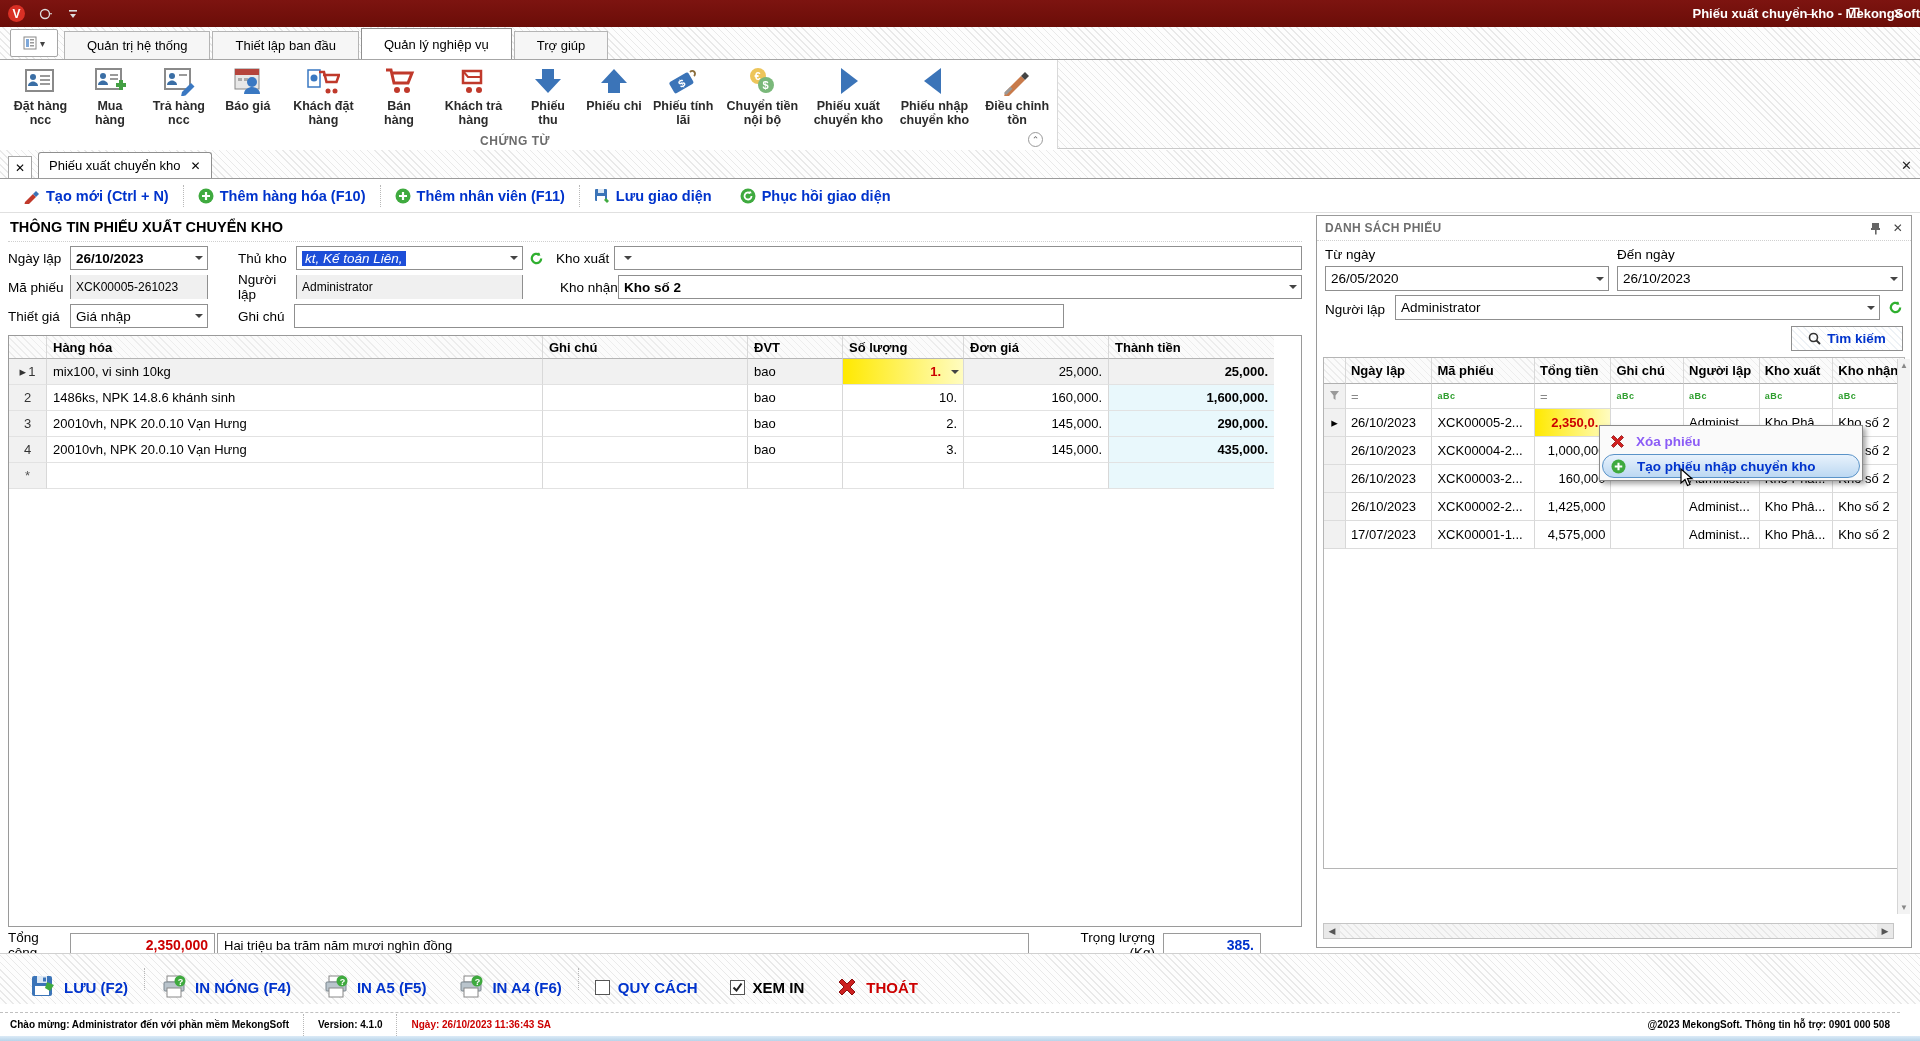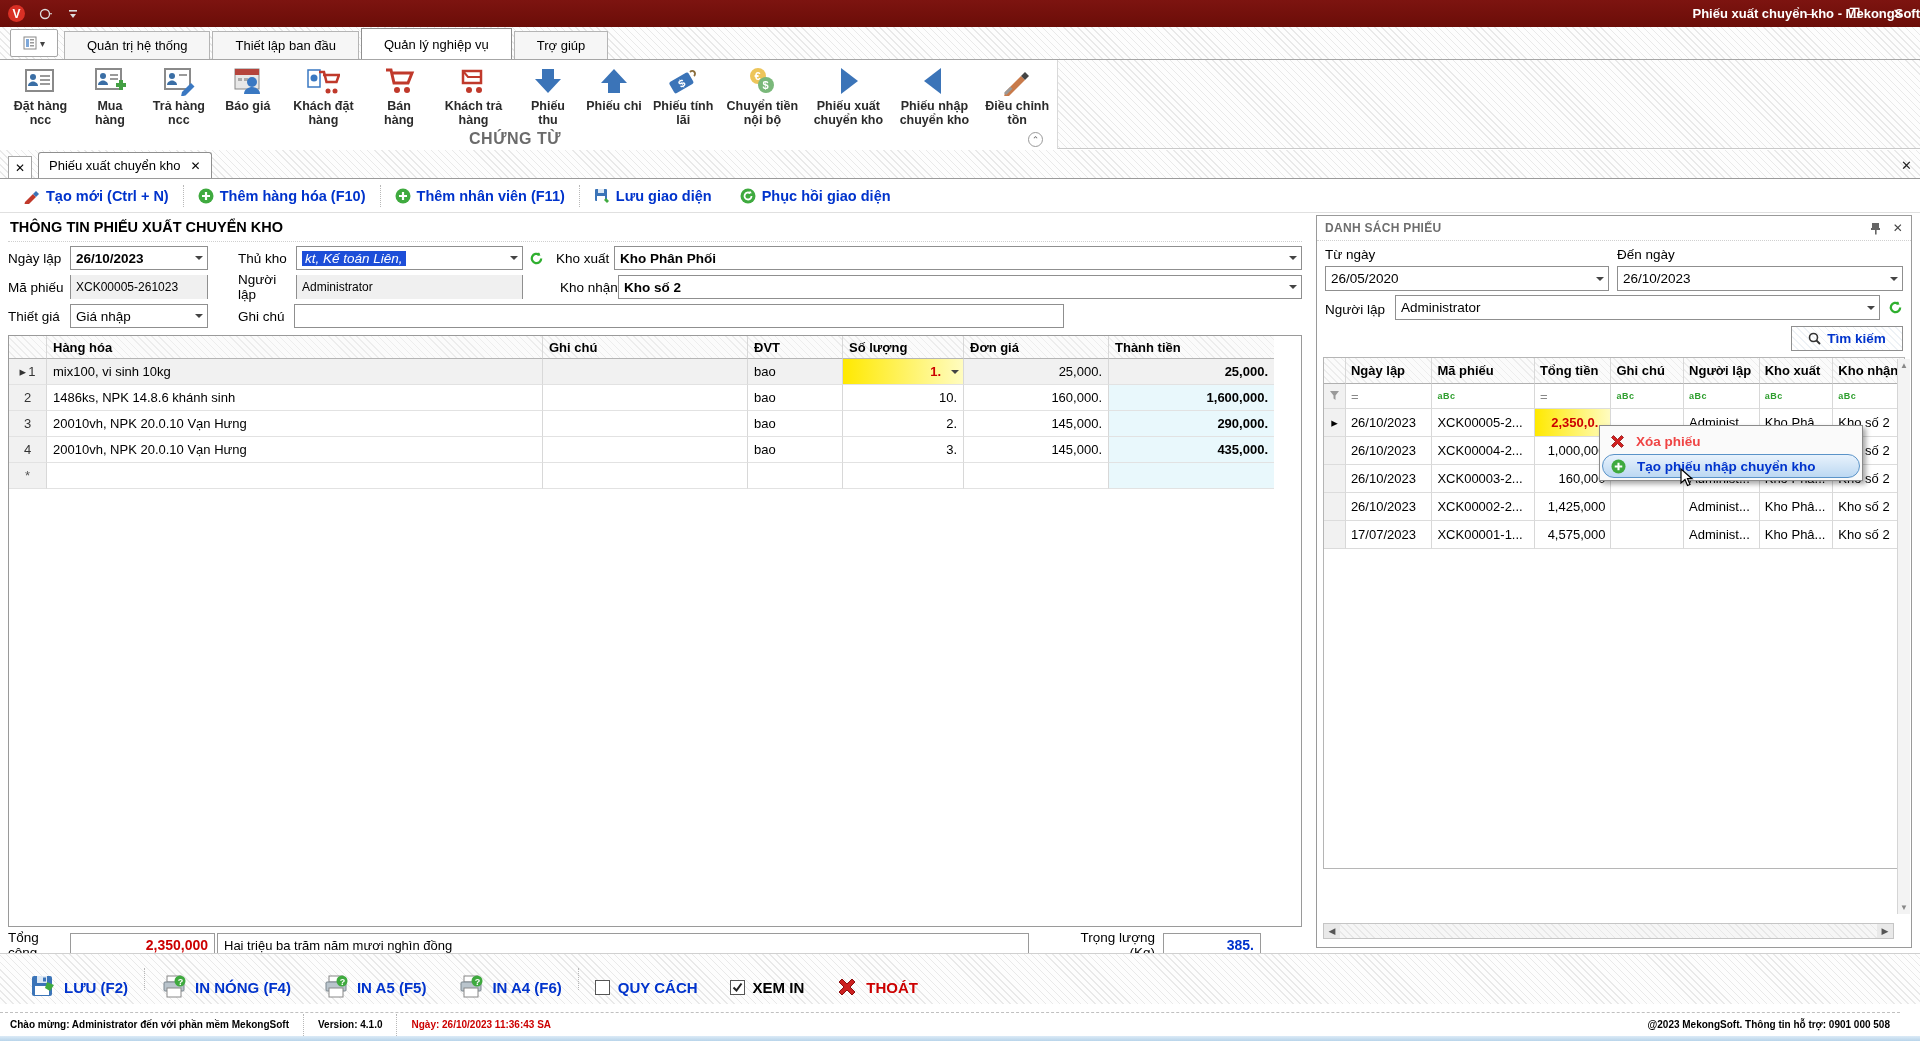--- a/index.html
+++ b/index.html
@@ -23,21 +23,21 @@
   .rtab { height:28px; padding:0 22px; display:flex; align-items:center; background:#f6f6f6; border:1px solid #b5b5b5; border-bottom:none; margin-right:2px; font-size:13px; }
   .rtab.active { background:#fff; height:31px; font-weight:400; border-color:#8f8f8f; position:relative; z-index:2; }
 
   
   #ribbonBody { left:0; top:60px; width:1920px; height:89px; border-bottom:1px solid #c9c9c9; }
   #ribbonGroup { position:absolute; left:0; top:0; width:1058px; height:89px; background:#fff; border-right:1px solid #d9d9d9; }
   #ribbonBtns { position:absolute; left:4px; top:2px; display:flex; }
   .rbtn { display:flex; flex-direction:column; align-items:center; padding:3px 5px 0 5px; min-width:66px; max-width:86px; }
   .rbtn .ric { width:34px; height:32px; display:flex; align-items:center; justify-content:center; }
   .rbtn .rlb { margin-top:2px; font-size:12.5px; font-weight:bold; color:#2b2b2b; text-align:center; line-height:1.15; }
-  #groupLabel { position:absolute; left:0; bottom:1px; width:1030px; text-align:center; font-size:16px; color:#6b6b6b; font-weight:bold; letter-spacing:.5px; }
+  #groupLabel { position:absolute; left:0; bottom:1px; width:1030px; text-align:center; font-size:12px; color:#6b6b6b; font-weight:bold; letter-spacing:.5px; }
   #groupCollapse { position:absolute; right:14px; bottom:2px; width:15px; height:15px; border:1px solid #9a9a9a; border-radius:8px; font-size:9px; color:#666; display:flex; align-items:center; justify-content:center; background:#fff; }
 
   
   #docTabs { left:0; top:150px; width:1920px; height:29px; border-bottom:1px solid #9a9a9a; display:flex; align-items:flex-end; }
   .dt-close { width:24px; height:22px; background:#fff; border:1px solid #a5a5a5; border-bottom:none; margin-left:8px; display:flex; align-items:center; justify-content:center; font-weight:bold; font-size:12px; }
   .doc-tab { height:26px; background:#fff; border:1px solid #8f8f8f; border-bottom:none; border-radius:3px 3px 0 0; margin-left:6px; padding:0 10px; display:flex; align-items:center; gap:10px; font-size:13px; position:relative; z-index:2; }
   .doc-tab b { font-weight:bold; font-size:12px; }
   .dt-right-close { position:absolute; right:8px; bottom:5px; font-weight:bold; font-size:13px; color:#222; }
 
   
@@ -115,21 +115,21 @@
 
   #pVScroll { position:absolute; right:1px; top:143px; width:13px; height:555px; background:#f3f3f3; border-left:1px solid #d5d5d5; display:flex; flex-direction:column; justify-content:space-between; align-items:center; font-size:8px; color:#888; padding:2px 0; }
   #pHScroll { position:absolute; left:6px; bottom:8px; width:571px; height:16px; border:1px solid #c5c5c5; background:#f3f3f3; display:flex; align-items:center; justify-content:space-between; }
   .sc-arr { width:16px; height:14px; display:flex; align-items:center; justify-content:center; font-size:9px; color:#555; background:#e9e9e9; }
   #pHScroll .track { flex:1; height:14px; background:repeating-linear-gradient(45deg,#f6f6f6 0 4px,#e8e8e8 4px 5px); }
 
   
   #ctxMenu { position:absolute; left:282px; top:209px; width:264px; background:#fafafa; border:1px solid #8b8b8b; box-shadow:3px 3px 5px rgba(0,0,0,.35); z-index:50; padding:2px; }
   .mitem { height:26px; display:flex; align-items:center; gap:10px; padding:0 8px 0 6px; font-size:13.5px; font-weight:bold; }
   .mitem .mico { width:18px; display:flex; justify-content:center; }
-  .mitem.danger { color:#ef4444; }
+  .mitem.danger { color:#8b5cf6; }
   .mitem.hl2 { color:#0033cc; background:linear-gradient(#e8f2fc,#bcd8f2); border:1px solid #5a93c8; border-radius:12px; height:24px; }
   #cursor { position:absolute; left:362px; top:252px; z-index:60; }
 
   svg { display:block; }
 </style>
 </head>
 <body>
 
 <div id="titlebar" class="abs">
   <div class="logo">V</div>
@@ -406,21 +406,20 @@
       <span class="arr"></span>
     </div>
     <span style="margin:0 4px 0 6px">
         <svg width="15" height="15" viewBox="0 0 16 16">
           <path d="M13 8a5 5 0 1 1-2-4" fill="none" stroke="#2faf2f" stroke-width="2.4"></path>
           <path d="M10.6 1.4l1.6 3.6-3.8-.4z" fill="#2faf2f"></path>
         </svg>
       </span>
     <span class="flabel" style="width:58px;margin-left:8px">Kho xuất</span>
     <div class="combo" style="flex:1">
-      <span class="val bold">Kho Phân Phối</span>
       <span class="arr"></span>
     </div>
   </div>
 
   <div class="frow">
     <span class="flabel" style="width:62px">Mã phiếu</span>
     <div class="inp gray" style="width:138px">
         <input readonly="" value="XCK00005-261023" style="">
       </div>
     <span class="flabel" style="width:58px;margin-left:30px">Người lập</span>

